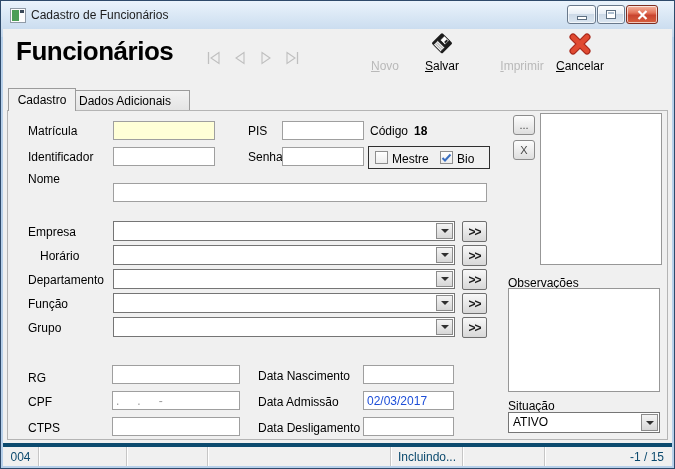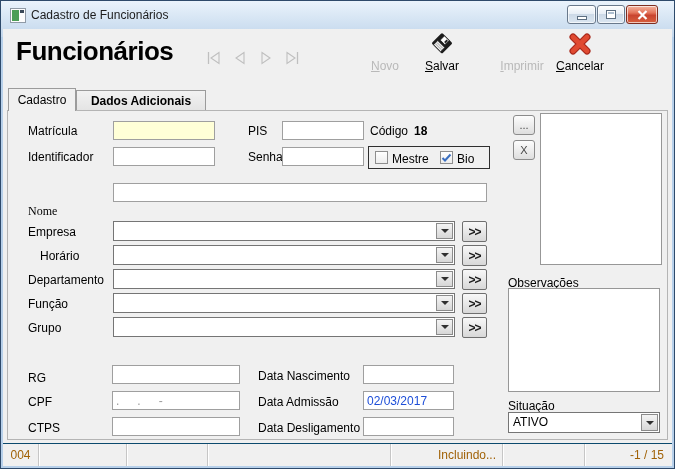--- a/index.html
+++ b/index.html
@@ -65,25 +65,25 @@
   .groupbox{position:absolute;left:368px;top:146px;width:122px;height:23px;
     border:1px solid #2f2f2f;z-index:10;}
   .cb{position:absolute;width:13px;height:13px;border:1px solid #8e8e8e;
     background:linear-gradient(#ffffff,#ededed);z-index:11;display:flex;align-items:center;justify-content:center;}
   .photobox{position:absolute;left:540px;top:113px;width:122px;height:152px;
     background:#fff;border:1px solid #979797;z-index:10;}
   .obs{position:absolute;left:508px;top:288px;width:152px;height:104px;border:1px solid #979797;
     background:#fff;resize:none;z-index:10;font-family:"Liberation Sans",sans-serif;font-size:12px;}
   
   .statusbar{position:absolute;left:3px;right:3px;top:443px;height:23px;background:#f0f0f0;
-    border-top:1px solid #0c4a6e;display:flex;align-items:stretch;font-size:12px;color:#a16207;z-index:10;}
+    border-top:4px solid #0c4a6e;display:flex;align-items:stretch;font-size:12px;color:#0c4a6e;z-index:10;}
   .sp{display:flex;align-items:center;border-right:1px solid #c6c6c6;box-shadow:1px 0 0 #ffffff;}
   .sp.center{justify-content:center;}
   .sp.right{justify-content:flex-end;padding-right:8px;border-right:none;box-shadow:none;}
-  .sp.padleft{padding-left:7px;margin-left:40px;}
+  .sp.padleft{padding-left:7px;}
 </style>
 </head>
 <body>
 
 <div class="window">
   <div class="frame-outline"></div>
 
   <div class="titlebar">
     <span class="titleicon">
       <svg width="16" height="15" viewBox="0 0 16 15">
@@ -160,21 +160,21 @@
         <path d="M5 5 L19 19 M19 5 L5 19" stroke="#e04a31" stroke-width="4.6" stroke-linecap="round"></path>
       </svg>
     </span>
     <span><span></span><span class="mn">C</span><span>ancelar</span></span>
   </div>
 
   <div class="tabpage"></div>
   <div class="tab active" style="left:8px;width:68px;">
     <span>Cadastro</span>
   </div>
-  <div class="tab inactive" style="left:76px;width:130px;font-weight:bold;">
+  <div class="tab inactive" style="left:60px;width:130px;">
     <span>Dados Adicionais</span>
   </div>
 
   <span class="lbl" style="left:28px;top:124px;">Matrícula</span>
   <input class="txt focus" style="left: 113px; top: 121px; width: 102px; height: 19px;">
   <span class="lbl" style="left:28px;top:150px;">Identificador</span>
   <input class="txt" style="left: 113px; top: 147px; width: 102px; height: 19px;">
 
   <span class="lbl" style="left:248px;top:124px;">PIS</span>
   <input class="txt" style="left: 282px; top: 121px; width: 82px; height: 19px;">
@@ -191,21 +191,21 @@
     <svg width="11" height="10" viewBox="0 0 11 10">
       <path d="M1.5 5 L4 7.5 L9.5 1.5" stroke="#3b6fc0" stroke-width="2" fill="none"></path>
     </svg>
   </span>
   <span class="lbl" style="left:457px;top:152px;">Bio</span>
 
   <div class="sbtn" style="left:513px;top:115px;">...</div>
   <div class="sbtn" style="left:513px;top:140px;">X</div>
   <div class="photobox"></div>
 
-  <span class="lbl" style="left:28px;top:204px;font-family:Liberation Serif, serif;">Nome</span>
+  <span class="lbl" style="left:28px;top:172px;">Nome</span>
   <input class="txt" style="left: 113px; top: 183px; width: 374px; height: 19px;">
 
   <span class="lbl" style="left:28px;top:225px;">Empresa</span>
   <div class="combo" style="left:113px;top:221px;width:342px;">
     <span class="arrowbox">
         <span class="tri"></span>
       </span>
   </div>
   <div class="xbtn" style="left:462px;top:221px;">&gt;&gt;</div>
 

